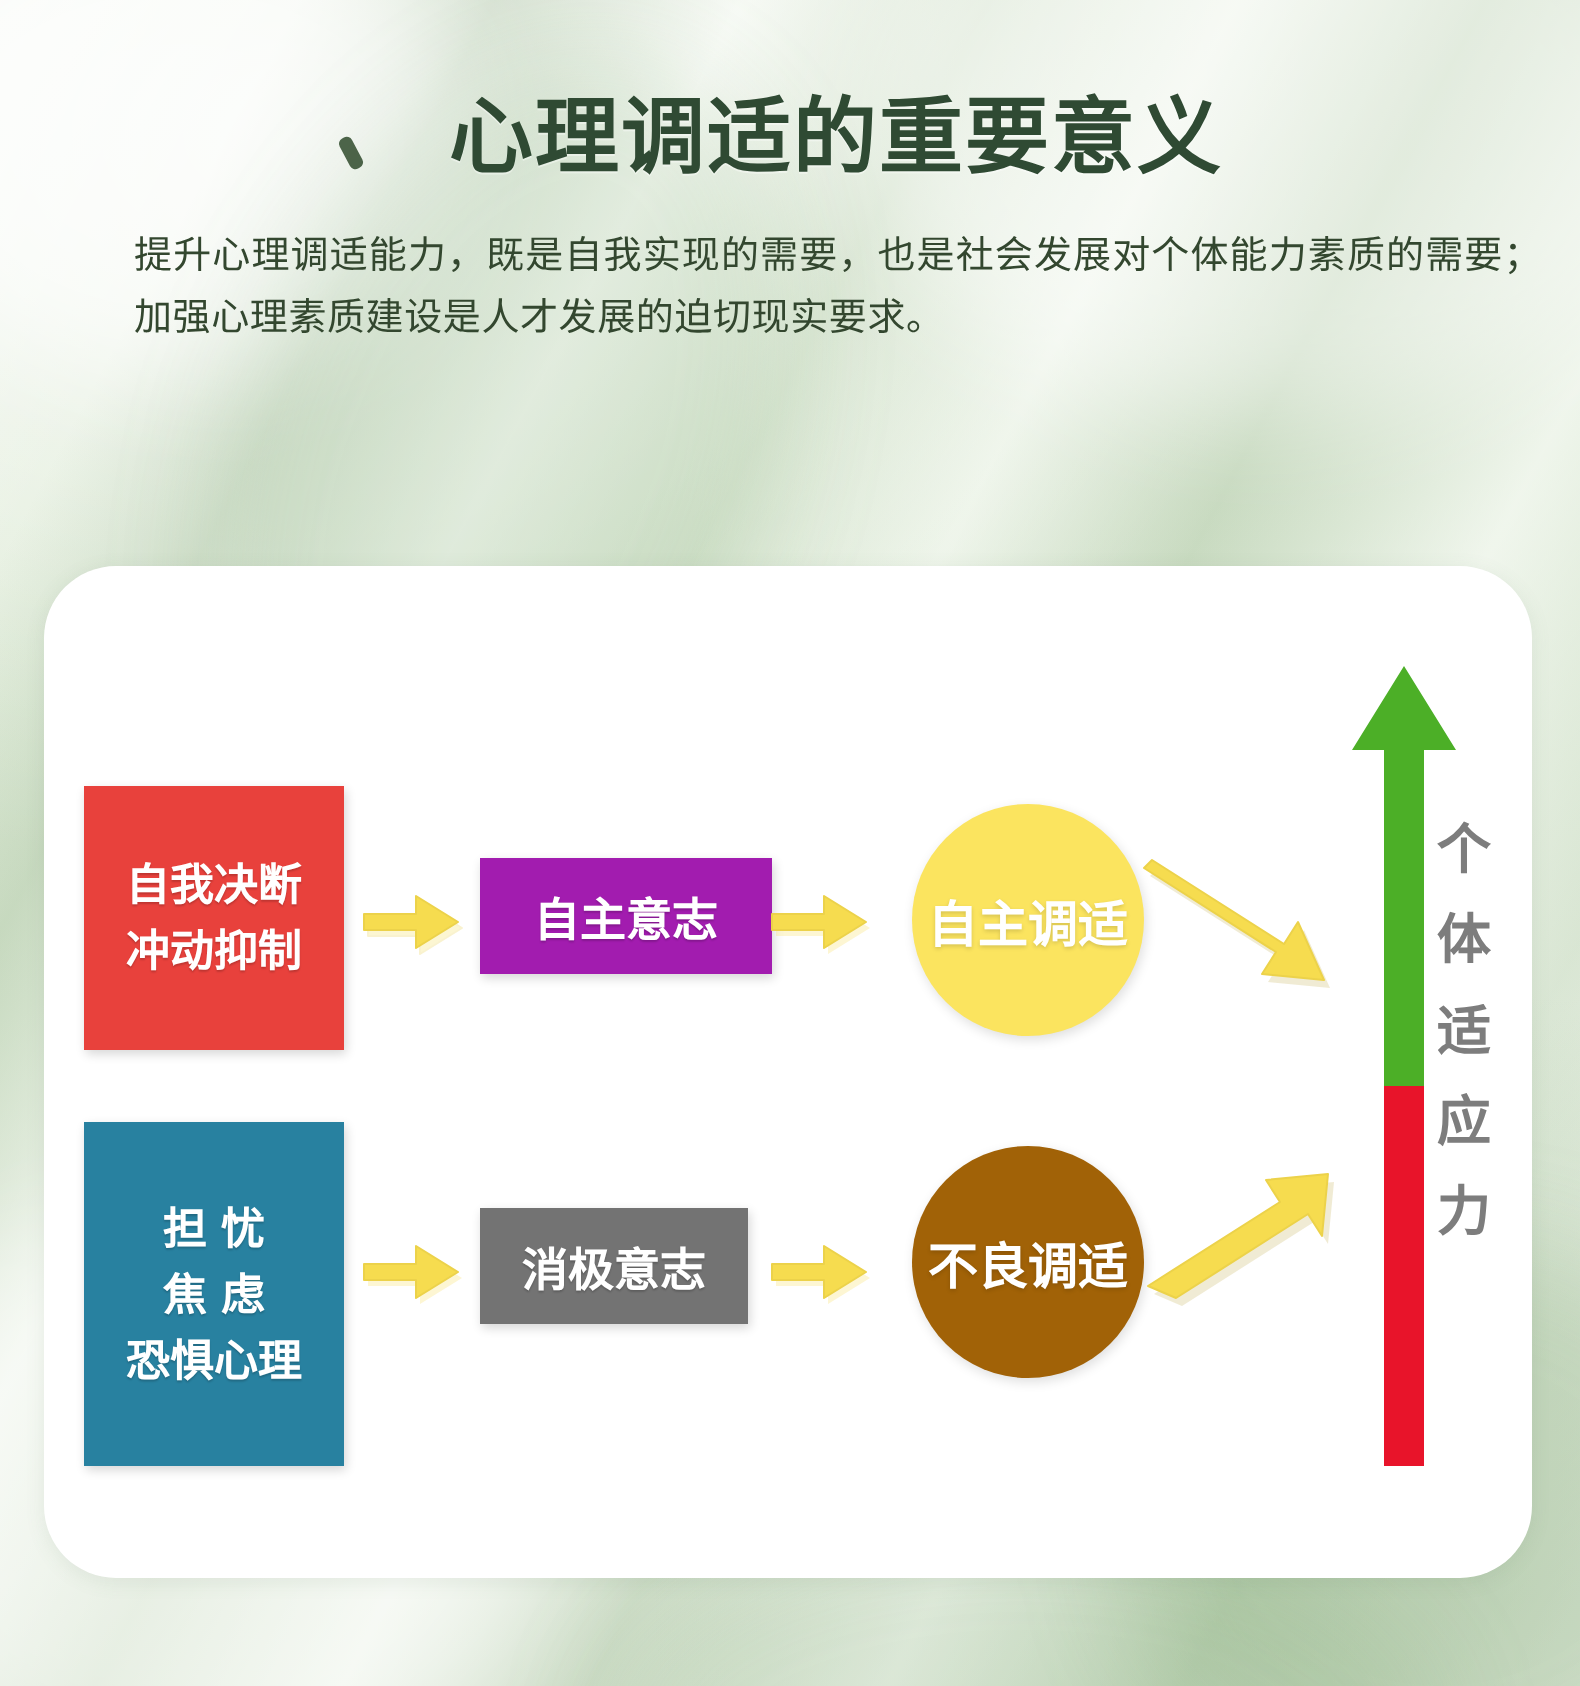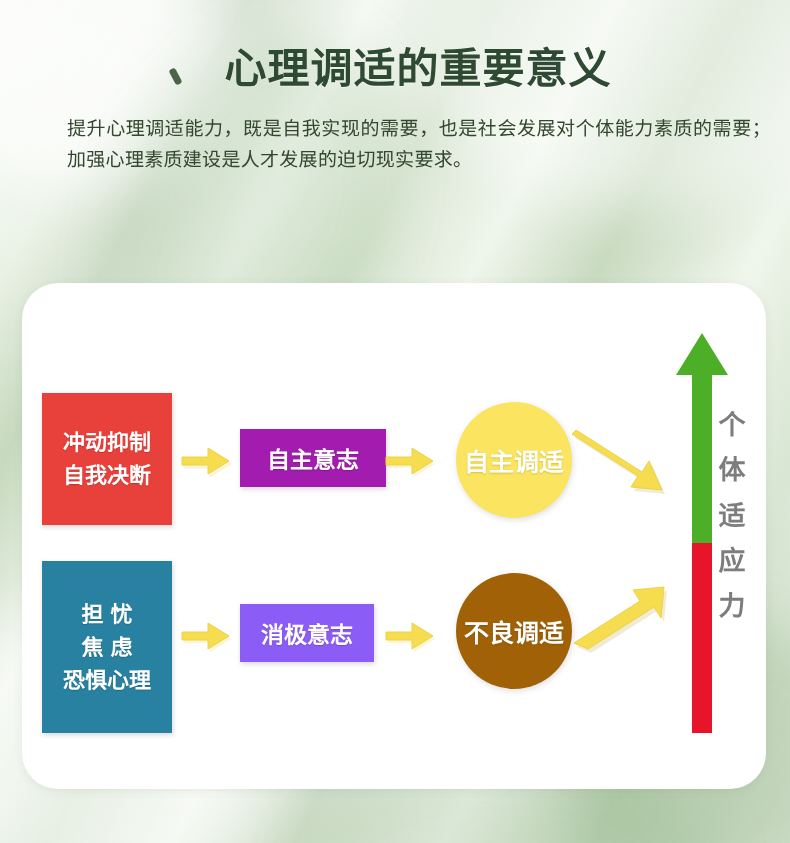--- a/index.html
+++ b/index.html
@@ -121,21 +121,21 @@
     display: flex;
     align-items: center;
     justify-content: center;
     color: #ffffff;
     font-weight: bold;
     font-size: 23px;
     box-shadow: 1px 2px 5px rgba(0,0,0,0.16);
     text-shadow: 0 1px 1px rgba(0,0,0,0.18);
   }
   .mid-red  { left: 218px; top: 146px; width: 146px; height: 58px; background: #a21caf; }
-  .mid-blue { left: 218px; top: 321px; width: 134px; height: 58px; background: #8b5cf6; }
+  .mid-blue { left: 218px; top: 321px; width: 134px; height: 58px; background: #737373; }
 
   
   .circle {
     position: absolute;
     border-radius: 50%;
     display: flex;
     align-items: center;
     justify-content: center;
     color: #ffffff;
     font-weight: bold;
@@ -190,22 +190,22 @@
 
   <div class="header">
     <div class="title">心理调适的重要意义</div>
     <div class="subtitle">提升心理调适能力，既是自我实现的需要，也是社会发展对个体能力素质的需要；加强心理素质建设是人才发展的迫切现实要求。</div>
   </div>
 
   <div class="card">
     <div class="diagram">
 
       <div class="src-box src-red">
+        <span class="line">自我决断</span>
         <span class="line">冲动抑制</span>
-        <span class="line">自我决断</span>
       </div>
 
       <div class="src-box src-blue">
         <span class="line spaced">担忧</span>
         <span class="line spaced">焦虑</span>
         <span class="line">恐惧心理</span>
       </div>
 
       <div class="mid-box mid-red">自主意志</div>
       <div class="mid-box mid-blue">消极意志</div>

